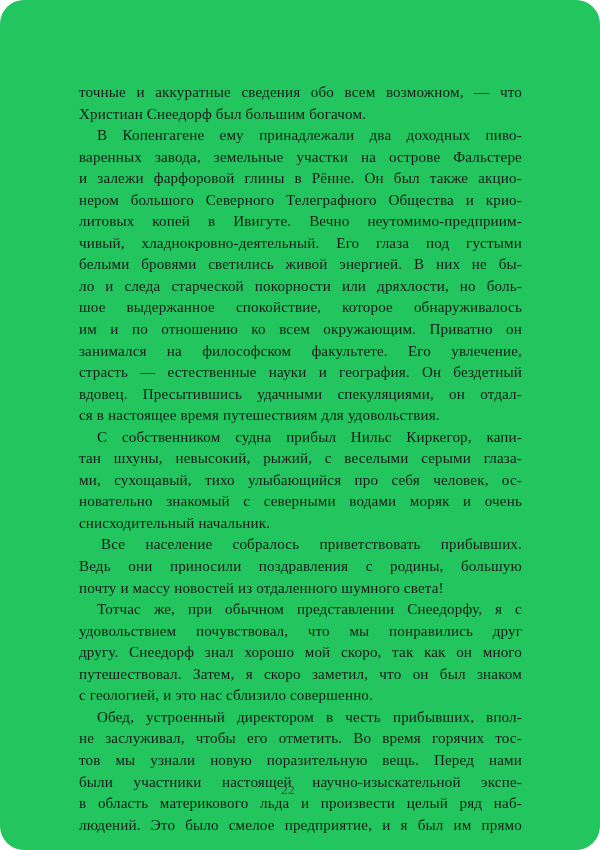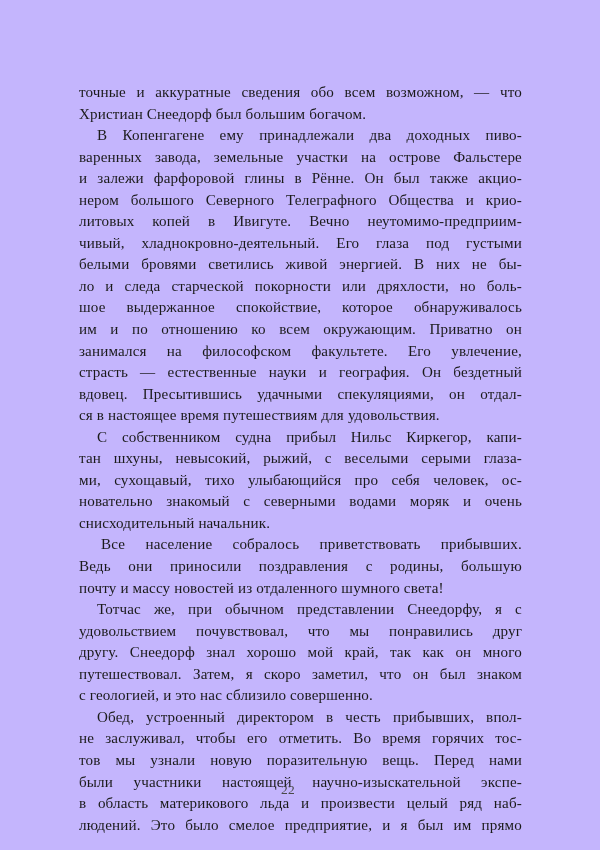--- a/index.html
+++ b/index.html
@@ -72,21 +72,21 @@
     width: 576px;
     text-align: center;
     font-size: 13.5px;
     color: #4a4a4a;
     letter-spacing: 0.02em;
   }
 </style>
 </head>
 <body>
 
-<div class="page" style="background: #c4b5fd; color: rgb(27, 27, 27);">
+<div class="page" style="background: #22c55e; color: rgb(27, 27, 27); border-radius: 24px;">
 
   <div class="textblock">
       <p class="para">
         <span class="line justify">
           <span>точные</span>
           <span>и</span>
           <span>аккуратные</span>
           <span>сведения</span>
           <span>обо</span>
           <span>всем</span>
@@ -299,21 +299,21 @@
           <span>мы</span>
           <span>понравились</span>
           <span>друг</span>
         </span>
         <span class="line justify">
           <span>другу.</span>
           <span>Снеедорф</span>
           <span>знал</span>
           <span>хорошо</span>
           <span>мой</span>
-          <span>край,</span>
+          <span>скоро,</span>
           <span>так</span>
           <span>как</span>
           <span>он</span>
           <span>много</span>
         </span>
         <span class="line justify">
           <span>путешествовал.</span>
           <span>Затем,</span>
           <span>я</span>
           <span>скоро</span>

